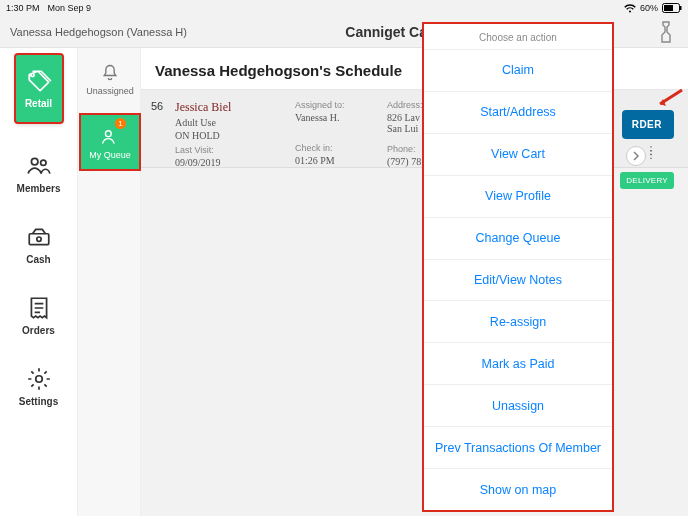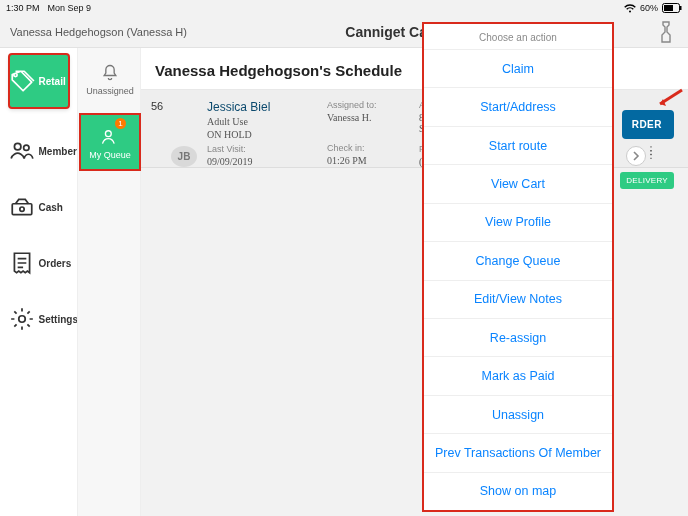--- a/index.html
+++ b/index.html
@@ -16,42 +16,42 @@
   .header { height: 32px; background: #f2f2f2; display: flex; align-items: center; padding: 0 10px; border-bottom: 1px solid #e2e2e2; }
   .header .user { font-size: 11px; color: #555; flex: 0 0 200px; }
   .header .title { flex: 1; text-align: center; font-weight: 700; font-size: 14px; color: #333; }
   .header .tool { width: 24px; height: 24px; display:flex; align-items:center; justify-content:center; color:#888; }
 
   
   .mainrow { display:flex; height: calc(516px - 16px - 32px); }
 
   
   .sidebar { width: 77px; background:#fff; display:flex; flex-direction:column; align-items:center; padding-top:6px; gap: 30px;}
-  .side-item { width:60px; display:flex; flex-direction:row; align-items:center; gap:4px; color:#333; font-size:10px; font-weight:600;}
+  .side-item { width:48px; display:flex; flex-direction:column; align-items:center; gap:4px; color:#333; font-size:10px; font-weight:600;}
   .side-item.sel { background:#2ecb83; color:#fff; padding:14px 0 14px; border-radius:3px; margin-top:0; box-shadow:0 2px 4px rgba(0,0,0,.15);}
   .side-item.sel.boxed { outline: 2px solid #d92a1c; outline-offset: -1px;}
   .side-ico { width:26px; height:26px; display:flex; align-items:center; justify-content:center; color:inherit; }
   .side-ico svg { width:26px; height:26px; }
 
   
   .rail2 { width: 64px; background:#f7f7f7; border-left:1px solid #eee; border-right:1px solid #eee; display:flex; flex-direction:column; align-items:flex-end; padding-top:8px; gap:12px;}
   .rail-item { width:60px; display:flex; flex-direction:column; align-items:center; gap:2px; font-size:9px; color:#666; padding:6px 0; position:relative;}
   .rail-item.sel { background:#2ecb83; color:#fff; padding:12px 0 10px;}
   .rail-item.sel.boxed { outline:2px solid #d92a1c; outline-offset:-1px; }
   .rail-ico { width:22px; height:22px; display:flex;align-items:center;justify-content:center;}
   .badge { position:absolute; top:4px; right:14px; background:#ff7a00; color:#fff; font-size:8px; width:11px; height:11px; border-radius:50%; display:flex;align-items:center;justify-content:center; }
 
   
   .content { flex:1; background:#f2f2f2; position:relative; }
   .sched-title { font-size: 15px; font-weight:700; color:#222; padding: 14px 14px 10px; background:#fff; border-bottom:1px solid #e8e8e8;}
   .card { margin: 0 0 0 0; background:#eee; display:flex; height: 78px; border-bottom:1px solid #ddd;}
   .card .num { width:30px; font-size:11px; color:#333; padding:10px 0 0 10px; font-weight:400;}
   .card .av { width:26px; height:26px; border-radius:50%; background:#d9d9d9; color:#777; font-size:10px; font-weight:600; display:flex; align-items:center; justify-content:center; margin:32px 6px 0 0;}
   .col { display:flex; flex-direction:column; gap:2px; padding:10px 10px 0 4px; font-size:10px; color:#6a6a6a;}
-  .col .link { color:#0c4a6e; font-size:12px; font-weight:500;}
+  .col .link { color:#7f1d1d; font-size:12px; font-weight:500;font-family:Liberation Serif, serif;}
   .col .lbl { color:#888; font-size:9px;}
   .col .val { color:#555; font-size:10px;font-family:Liberation Serif, serif;}
   .col.c1 { width:120px;}
   .col.c2 { width:92px;}
   .col.c3 { width:90px;}
 
   
   .circ { width:20px; height:20px; border-radius:50%; background:#fff; border:1px solid #ccc; display:flex;align-items:center;justify-content:center; color:#777; position:absolute; }
   .kebab { position:absolute; right:30px; top:100px; color:#555; width:14px; text-align:center; font-size:11px; line-height:4px;}
   .deliv-tag { position:absolute; right:14px; top:124px; background:#2ecb83; color:#fff; font-size:8px; padding:4px 6px; border-radius:3px; letter-spacing:.3px;}
@@ -173,24 +173,20 @@
       </span>
       <span>My Queue</span>
     </div>
   </div>
 
   <div class="content">
     <div class="sched-title">Vanessa Hedgehogson's Schedule</div>
 
     <div class="card">
       <div class="num">56</div>
-      <div style="display:flex;flex-direction:column;">
-        <div style="height:30px"></div>
-        <div class="av">JB</div>
-      </div>
       <div class="col c1">
         <span class="link">Jessica Biel</span>
         <span class="val">Adult Use</span>
         <span class="val">ON HOLD</span>
         <div style="height:6px"></div>
         <span class="lbl">Last Visit:</span>
         <span class="val">09/09/2019</span>
       </div>
       <div class="col c2">
         <span class="lbl">Assigned to:</span>
@@ -218,21 +214,20 @@
     <div class="kebab">⋮<br>⋮</div>
     <div class="deliv-tag">DELIVERY</div>
   </div>
 
 </div>
 
 <div class="sheet">
   <div class="sheet-h">Choose an action</div>
   <div class="sheet-btn">Claim</div>
   <div class="sheet-btn">Start/Address</div>
-  <div class="sheet-btn">Start route</div>
   <div class="sheet-btn">View Cart</div>
   <div class="sheet-btn">View Profile</div>
   <div class="sheet-btn">Change Queue</div>
   <div class="sheet-btn">Edit/View Notes</div>
   <div class="sheet-btn">Re-assign</div>
   <div class="sheet-btn">Mark as Paid</div>
   <div class="sheet-btn">Unassign</div>
   <div class="sheet-btn">Prev Transactions Of Member</div>
   <div class="sheet-btn">Show on map</div>
 </div>

